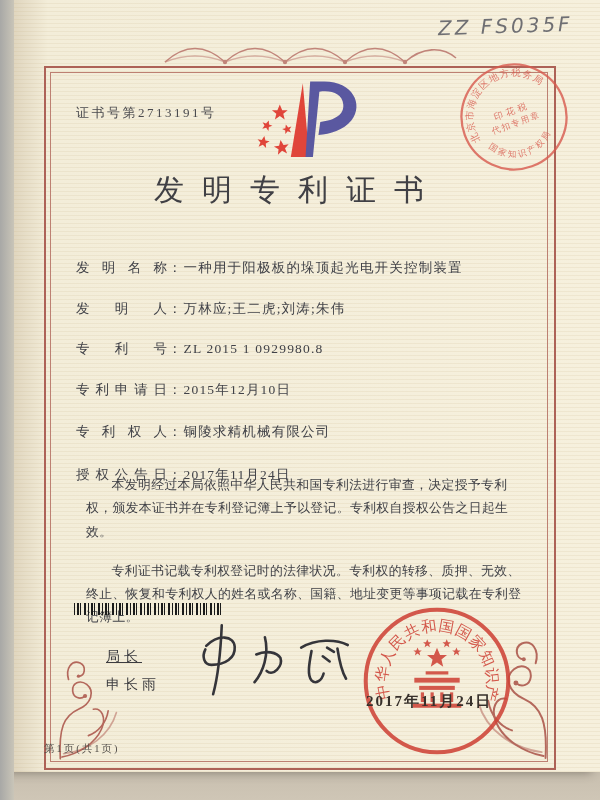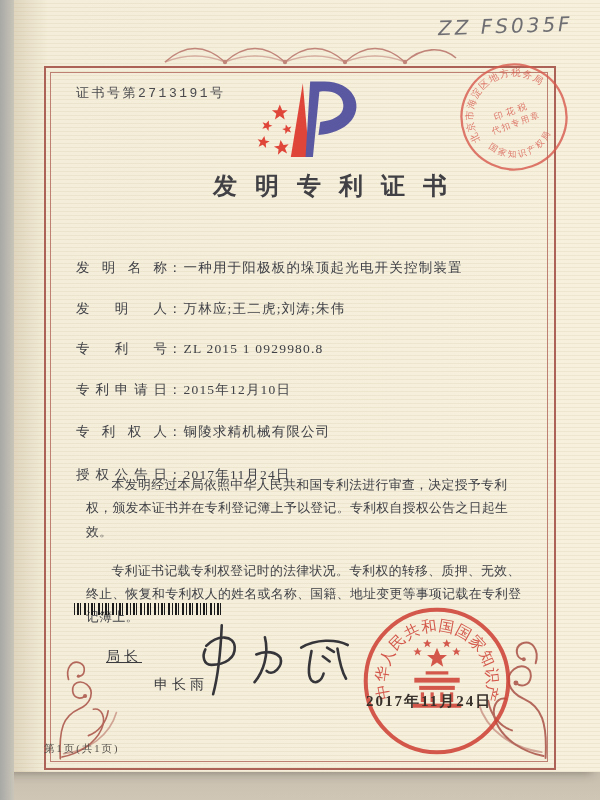--- a/index.html
+++ b/index.html
@@ -6,35 +6,35 @@
   body{width:600px;height:800px;overflow:hidden;font-family:"Liberation Serif","DejaVu Serif",serif;}
   .photo{position:relative;width:600px;height:800px;background:linear-gradient(180deg,#9d8d77 0%,#7a6e5f 55%,#cfc6b6 100%);}
   .paper{position:absolute;left:14px;top:0;width:586px;height:772px;
     background:
       repeating-linear-gradient(0deg, rgba(196,174,128,0.15) 0px, rgba(196,174,128,0.15) 1px, rgba(0,0,0,0) 1px, rgba(0,0,0,0) 4px),
       linear-gradient(90deg,#e0d6bf 0px,#f3edd9 34px,#f6f0dd 100%);
     box-shadow:-8px 0 10px rgba(40,35,30,.45);}
   .edge-left{position:absolute;left:0;top:0;width:14px;height:800px;background:linear-gradient(90deg,#a8a8a6,#c9c5b8);}
   .frame-outer{position:absolute;left:30px;top:66px;width:508px;height:700px;border:2.5px solid #ad6257;}
   .frame-inner{position:absolute;left:36px;top:72px;width:496px;height:688px;border:1px solid #bd8072;}
-  .cert-no{position:absolute;left:62px;top:84px;font-size:13px;letter-spacing:2.5px;color:#4a4a4e;font-family:Liberation Mono, monospace;}
+  .cert-no{position:absolute;left:62px;top:104px;font-size:13px;letter-spacing:2.5px;color:#4a4a4e;}
   .logo{position:absolute;left:238px;top:76px;}
-  .title{position:absolute;left:30px;top:170px;width:508px;text-align:center;font-size:24px;font-weight:700;
-    color:#404045;letter-spacing:18px;margin-right:-18px;margin-left:41px;}
+  .title{position:absolute;left:30px;top:170px;width:508px;text-align:center;font-size:30px;font-weight:400;
+    color:#404045;letter-spacing:18px;margin-right:-18px;}
   .fields{position:absolute;left:62px;top:236px;width:470px;}
   .field{position:absolute;left:0;font-size:13.5px;color:#414248;white-space:nowrap;}
   .field-label{display:inline-block;width:92px;text-align:justify;text-align-last:justify;letter-spacing:1px;margin-top:23px;}
   .field-colon{display:inline-block;margin:0 2px 0 0;}
   .field-value{letter-spacing:1.2px;}
   .paras{position:absolute;left:56px;top:458px;width:478px;font-size:12.8px;line-height:1.82;color:#3e3f45;letter-spacing:.4px;}
   .paras p{margin:16px;text-indent:2em;font-family:Liberation Mono, monospace;}
   .barcode{position:absolute;left:60px;top:603px;width:150px;height:12px;
     background:repeating-linear-gradient(90deg,#1b1b1b 0 1px,transparent 1px 3px,#1b1b1b 3px 5px,transparent 5px 6px,#1b1b1b 6px 7px,transparent 7px 10px,#1b1b1b 10px 12px,transparent 12px 14px);}
   .signer-title{position:absolute;left:92px;top:648px;font-size:14px;letter-spacing:4px;color:#3c3c40;text-decoration:underline;}
-  .signer-name{position:absolute;left:92px;top:676px;font-size:14px;letter-spacing:4px;color:#3c3c40;margin-left:48px;}
+  .signer-name{position:absolute;left:92px;top:676px;font-size:14px;letter-spacing:4px;color:#3c3c40;}
   .signature{position:absolute;left:168px;top:620px;}
   .seal{position:absolute;left:342px;top:600px;opacity:.88;}
   .seal-date{position:absolute;left:352px;top:692px;font-size:15px;font-weight:600;letter-spacing:2px;color:#37302b;}
   .tax-stamp{position:absolute;left:443px;top:60px;transform:rotate(-20deg);opacity:.8;}
   .footer{position:absolute;left:30px;top:742px;width:508px;text-align:left;font-size:10.5px;letter-spacing:2px;color:#55514c;}
   .pencil-note{position:absolute;left:424px;top:14px;font-family:"DejaVu Sans",sans-serif;font-style:italic;
     font-size:20px;letter-spacing:3px;color:#6f6f73;transform:rotate(-2deg);}
   .ornament-top{position:absolute;left:146px;top:42px;}
   .flourish-bl{position:absolute;left:34px;top:630px;}
   .flourish-br{position:absolute;left:454px;top:604px;transform:scaleX(-1);}

